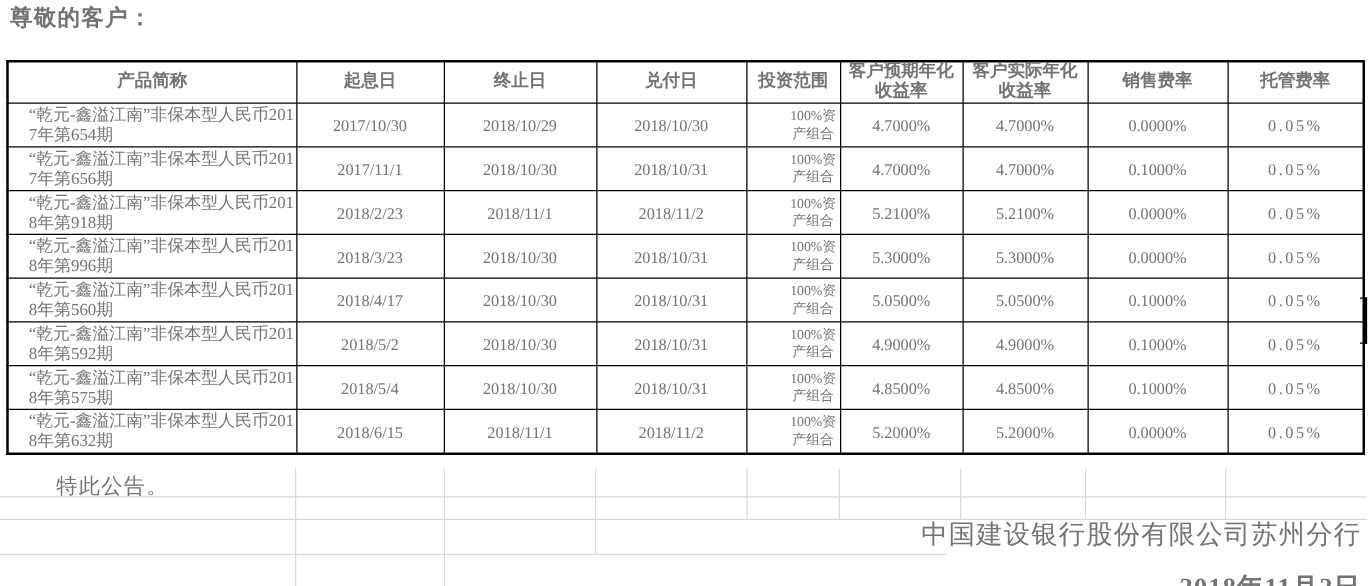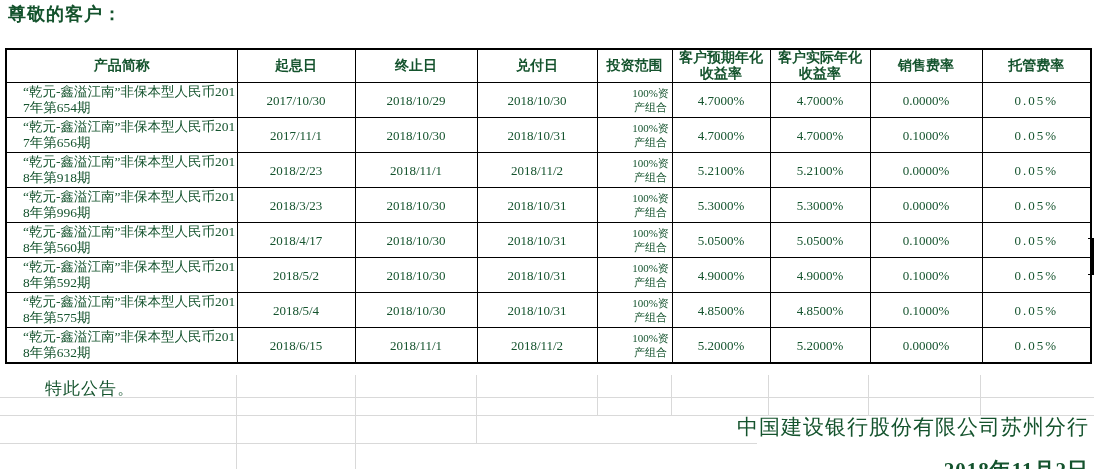--- a/index.html
+++ b/index.html
@@ -1,18 +1,18 @@
 <!DOCTYPE html>
 <html><head>
 <meta charset="utf-8">
 <style>
   html,body { margin:0; padding:0; background:#ffffff; }
   .page {
     position:relative; width:1094px; height:469px; background:#ffffff;
-    color:#14532d; font-family:"Liberation Serif","DejaVu Serif",serif;
+    color:#737373; font-family:"Liberation Serif","DejaVu Serif",serif;
     overflow:hidden;
   }
   .title {
     position:absolute; left:8px; top:2px;
     font-size:18px; font-weight:bold; letter-spacing:1px;
   }
   table.main {
     position:absolute; left:5px; top:28px; width:1085px;
     border-collapse:collapse; table-layout:fixed;
     border:2px solid #000;

